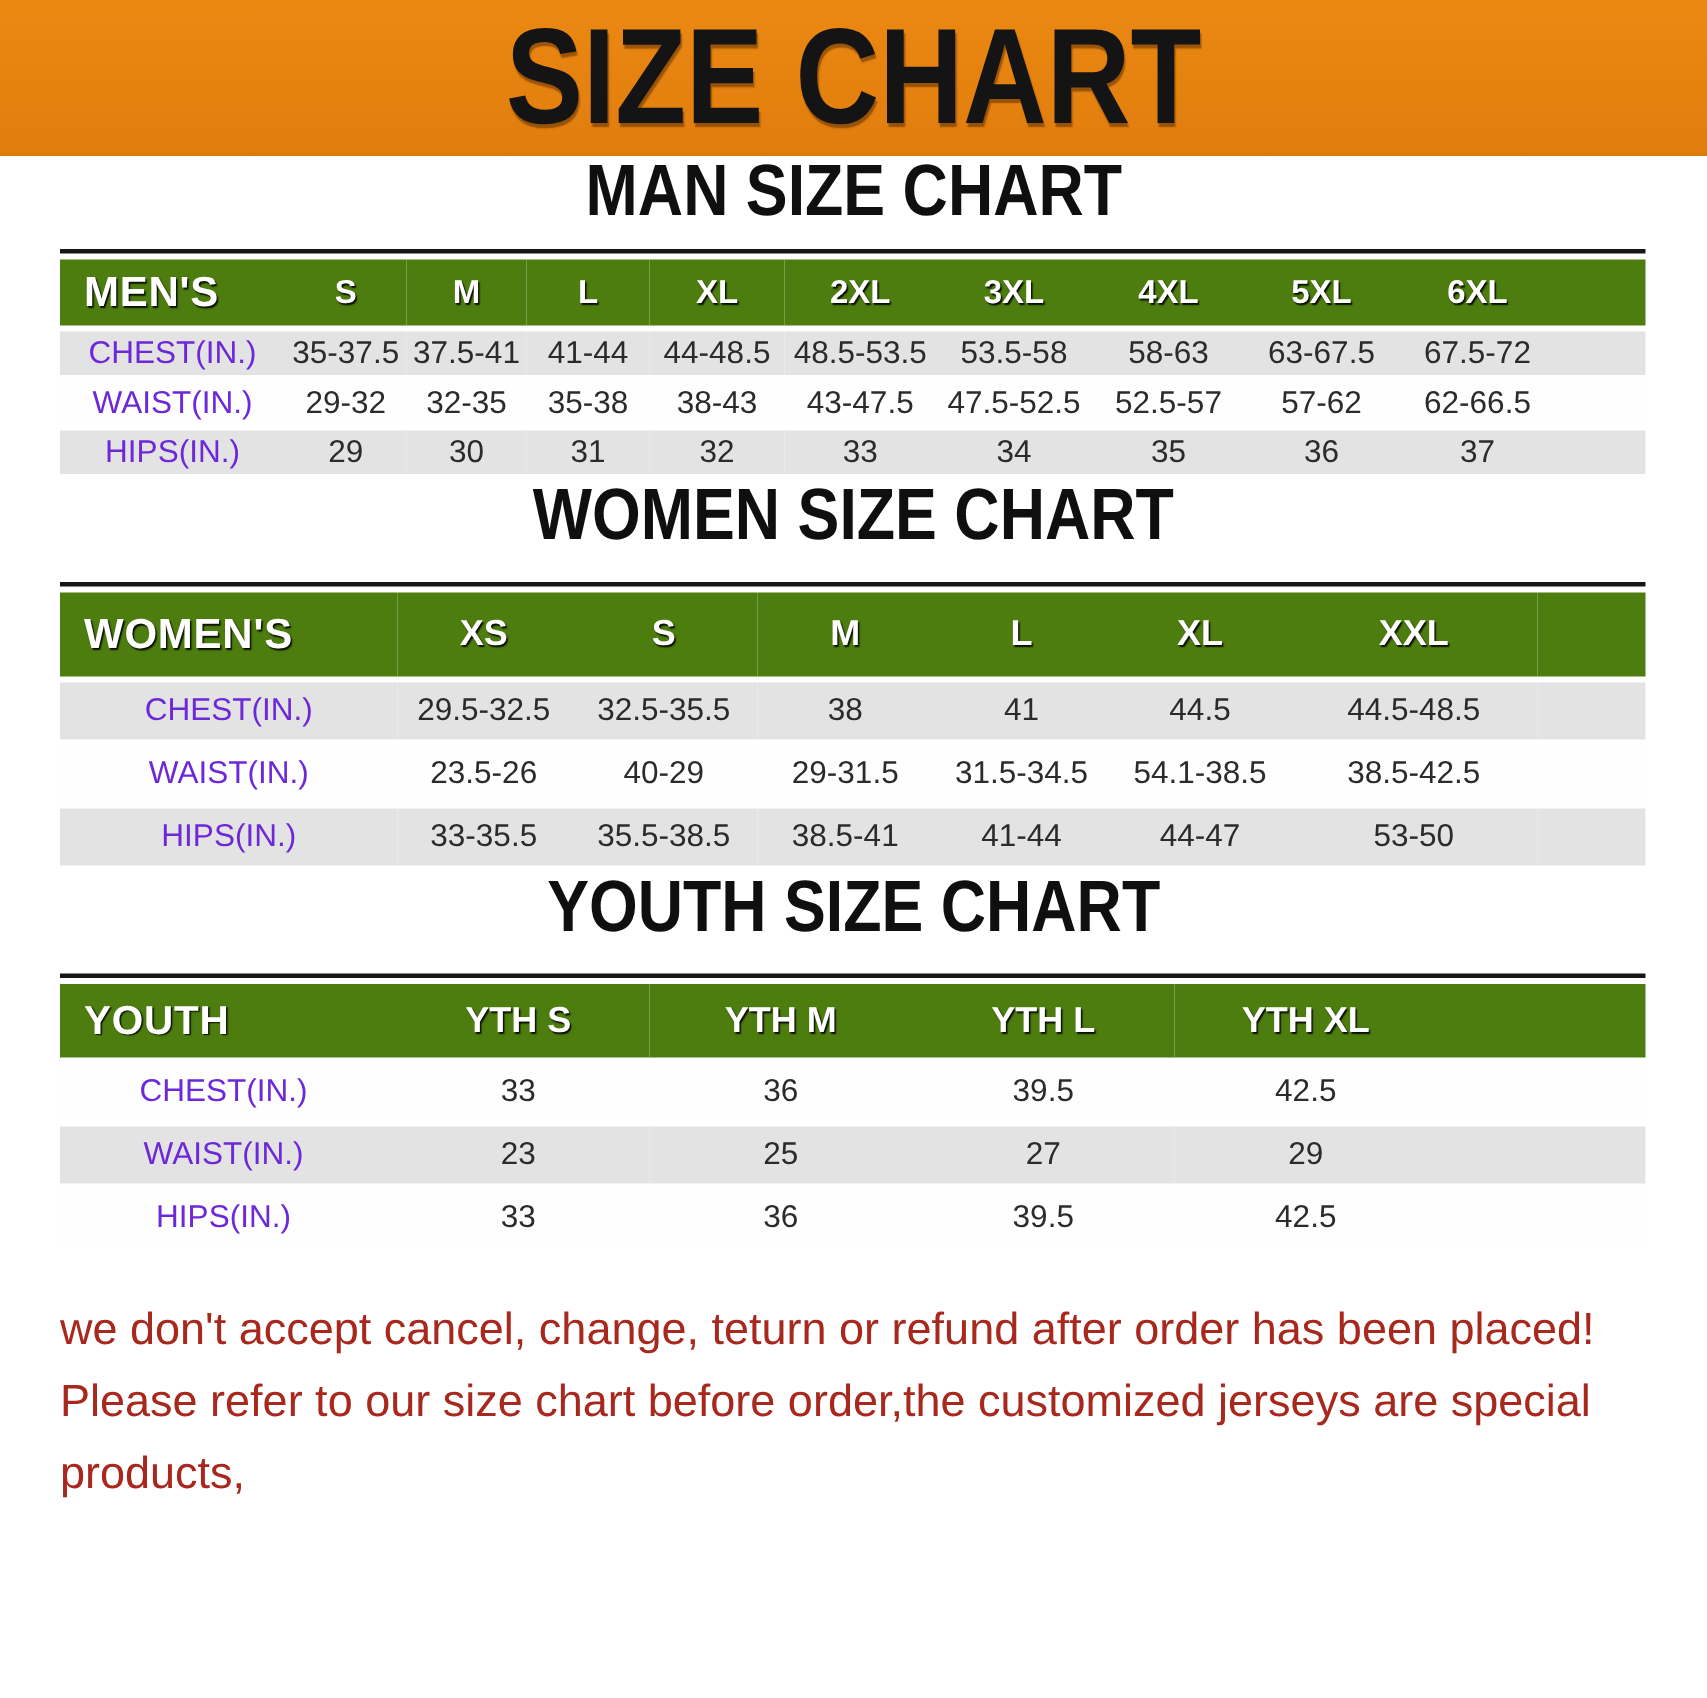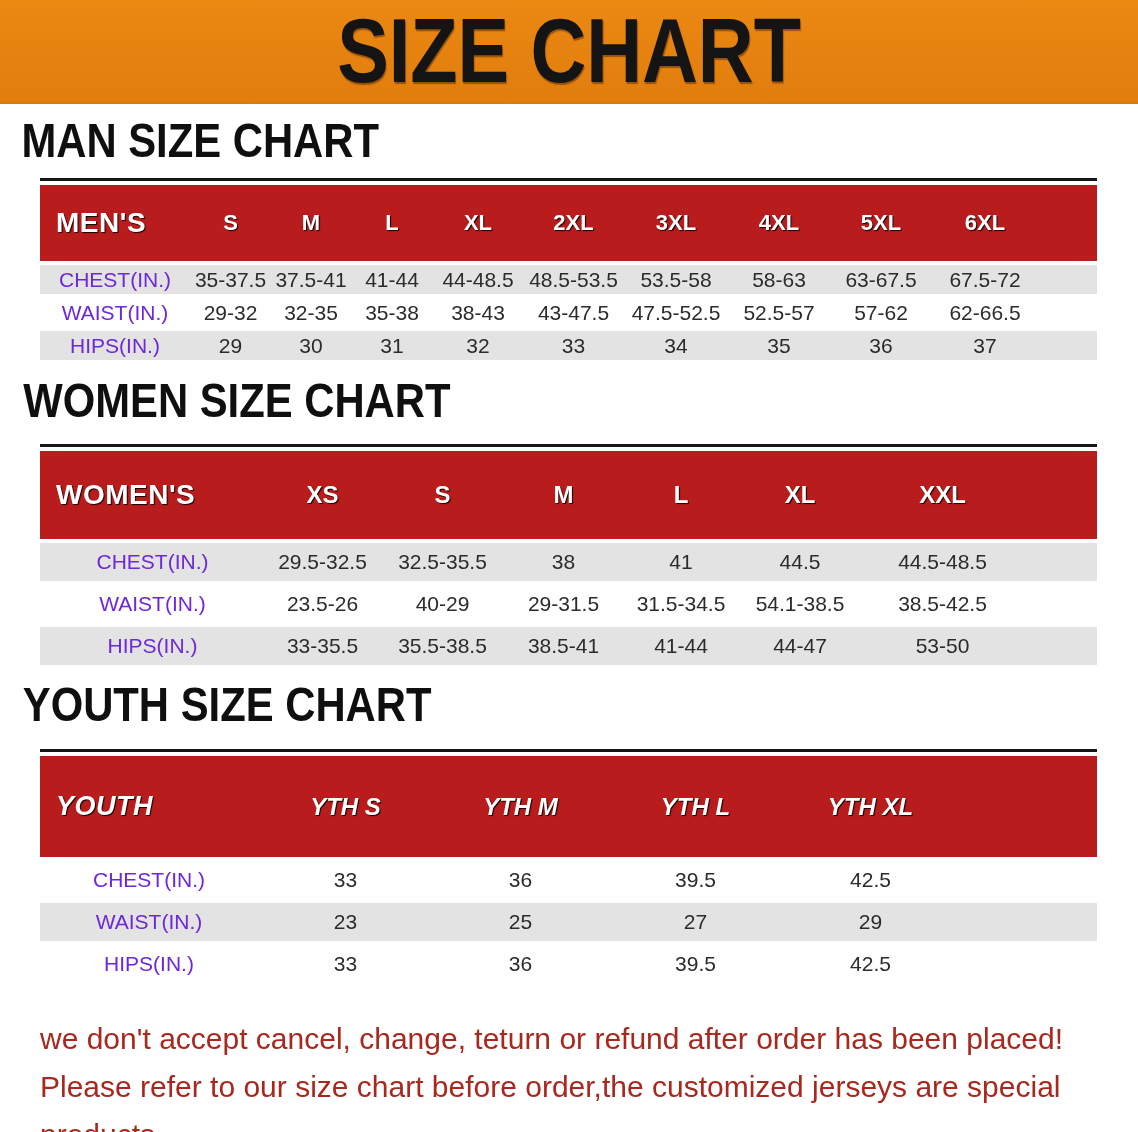--- a/index.html
+++ b/index.html
@@ -16,48 +16,48 @@
     border-bottom:2px solid #d87a10;
   }
   .banner h1{
     margin:0;font-size:84px;font-weight:800;color:#141414;
     letter-spacing:0px;line-height:1;
     display:inline-block;transform:scale(0.92,1.08);
     text-shadow:1px 2px 1px rgba(60,25,0,.45);
   }
   
   h2.section-heading{
-    margin:12px;color:#0f0f0f;
+    margin:0;text-align:center;color:#0f0f0f;
     font-size:44px;font-weight:800;line-height:48px;
     letter-spacing:0px;
   }
   h2.section-heading span{display:inline-block;transform:scale(0.95,1.1);}
   .mt-man{margin-top:24px;}
   .mt-women{margin-top:36px;}
   .mt-youth{margin-top:54px;}
   
   table.size-table{
     table-layout:fixed;width:1057px;margin-left:40px;
     border-collapse:separate;border-spacing:0 4px;
     border-top:3px solid #161616;
   }
   .mt-table-men{margin-top:14px;}
   .mt-table-women{margin-top:20px;}
   .mt-table-youth{margin-top:20px;}
   table.size-table th{
-    background:#b91c1c;color:#ffffff;font-weight:700;
-    text-align:center;padding:16px;
+    background:#4d7c0f;color:#ffffff;font-weight:700;
+    text-align:center;padding:0;
     text-shadow:1px 1px 1px rgba(0,0,0,.9);
   }
   table.size-table th.lbl{text-align:left;padding-left:16px;}
   #men-table th{height:44px;font-size:22px;}
   #men-table th.lbl{font-size:28px;letter-spacing:.5px;}
   #women-table th{height:56px;font-size:24px;}
   #women-table th.lbl{font-size:28px;letter-spacing:.5px;}
-  #youth-table th{height:69px;font-size:24px;font-style:italic;}
+  #youth-table th{height:49px;font-size:24px;}
   #youth-table th.lbl{font-size:27px;letter-spacing:.5px;}
   table.size-table td{
     text-align:center;padding:0;
     color:#2b2b2b;font-size:21px;
   }
   #men-table td{height:29px;}
   #women-table td,#youth-table td{height:38px;}
   table.size-table td.rowlabel{color:#6d28d9;font-size:21px;}
   table.size-table tr.gray td{background:#e3e3e3;}
   table.size-table tr.white td{background:#fefefe;}

